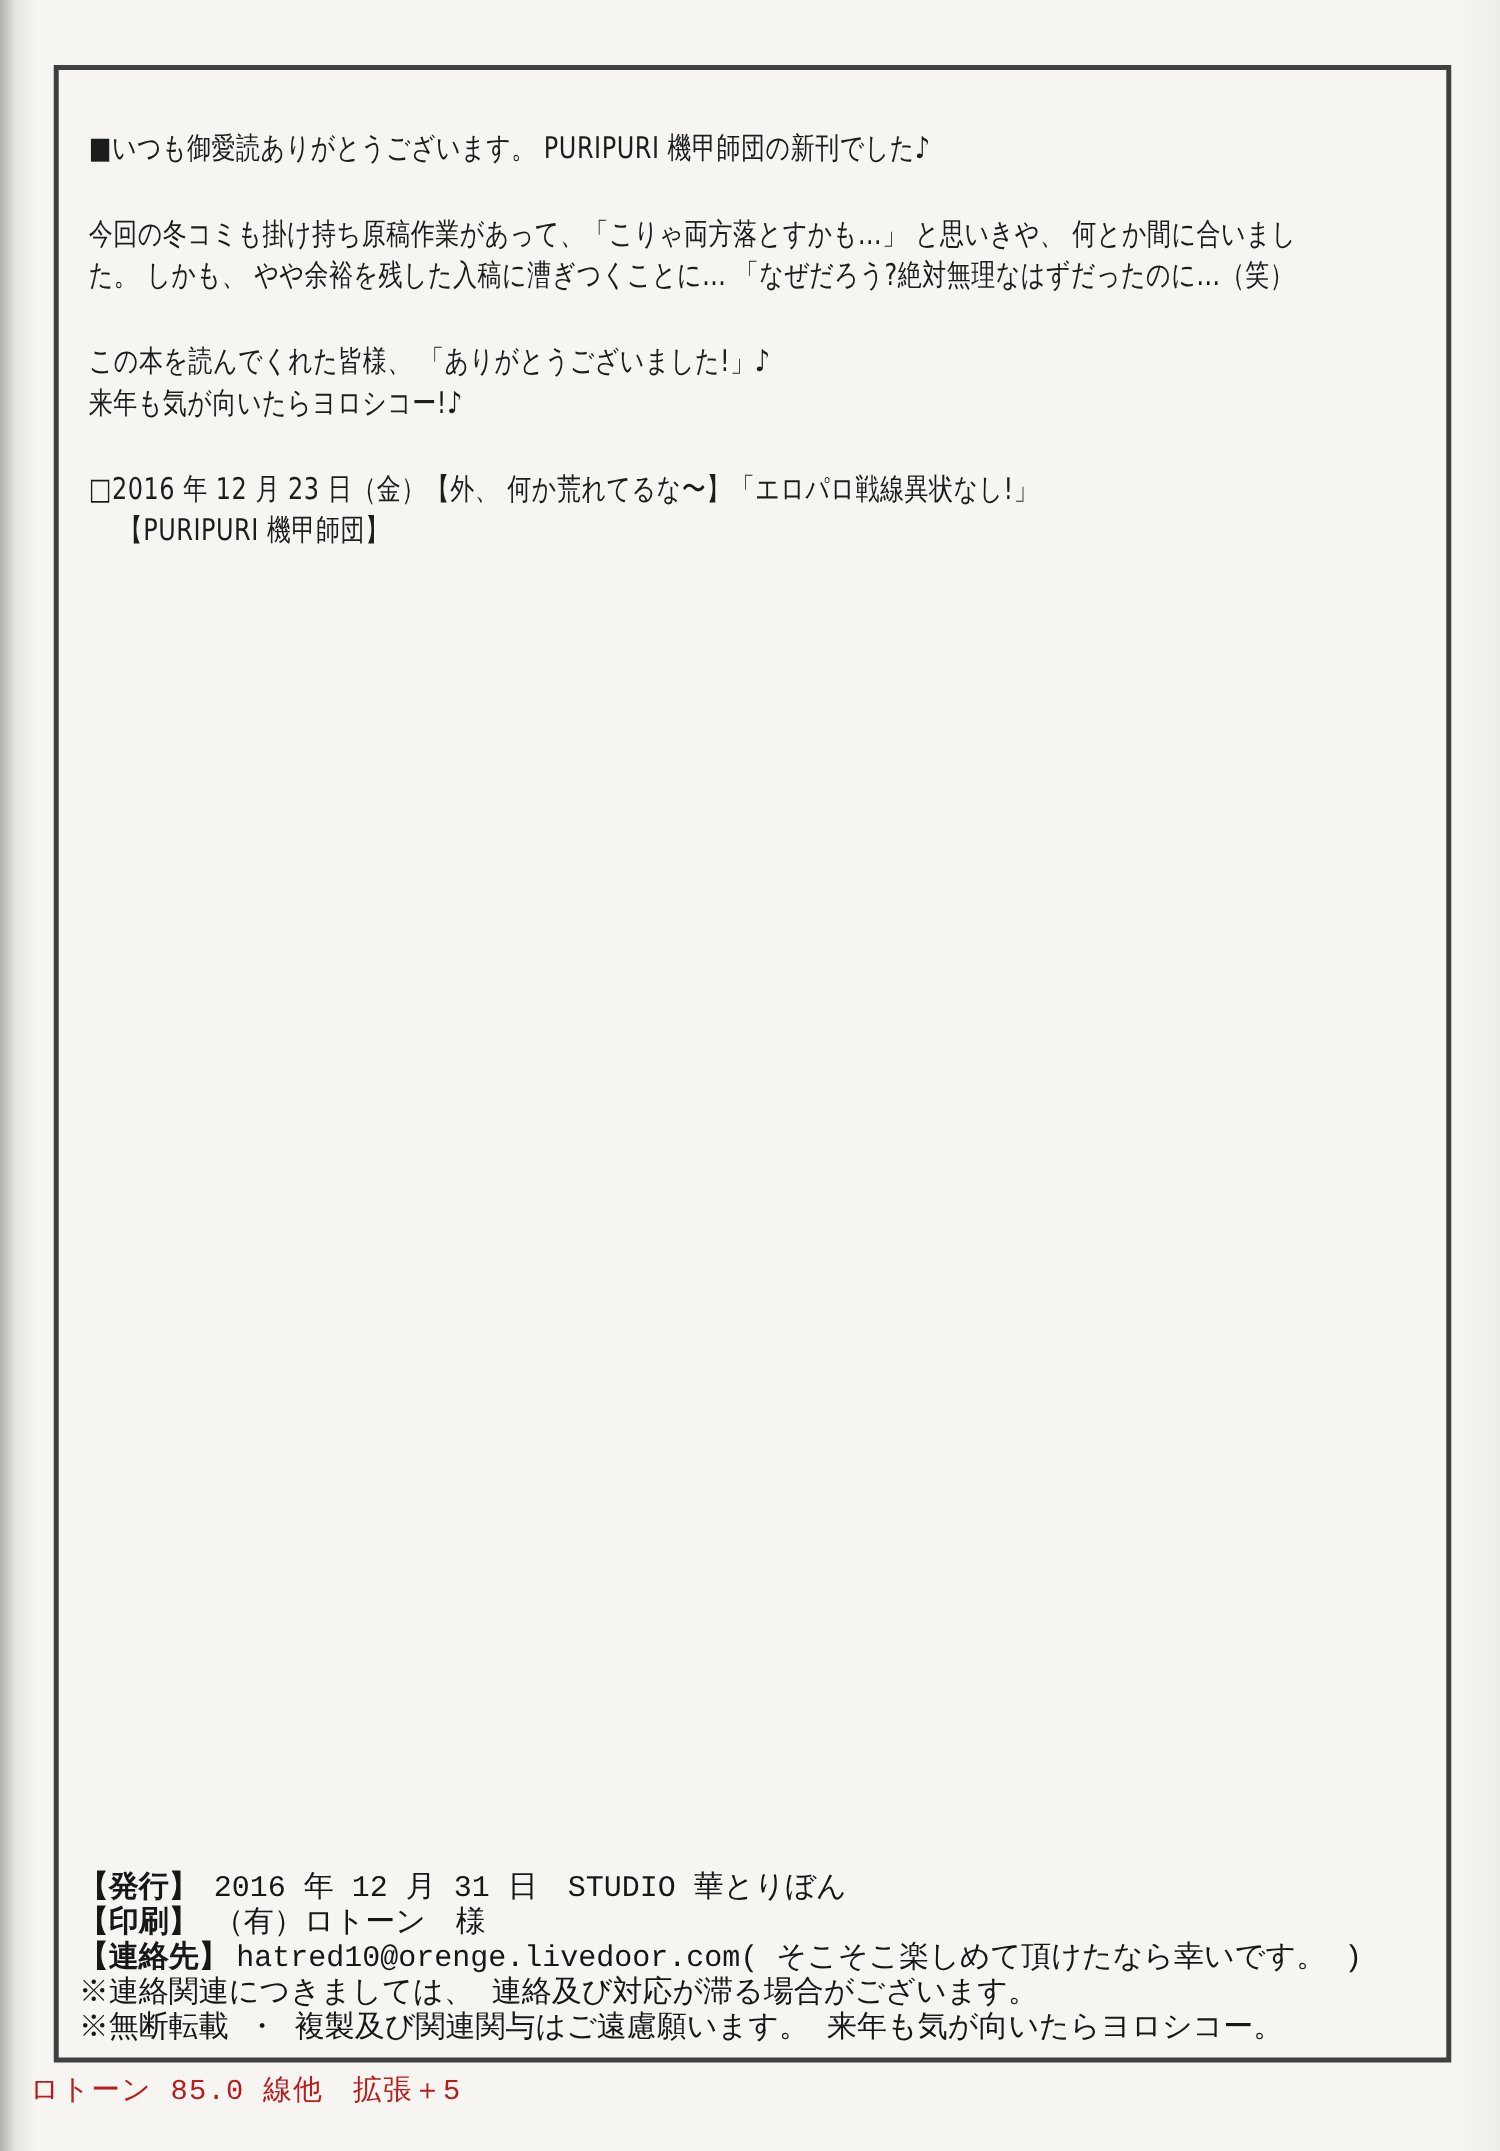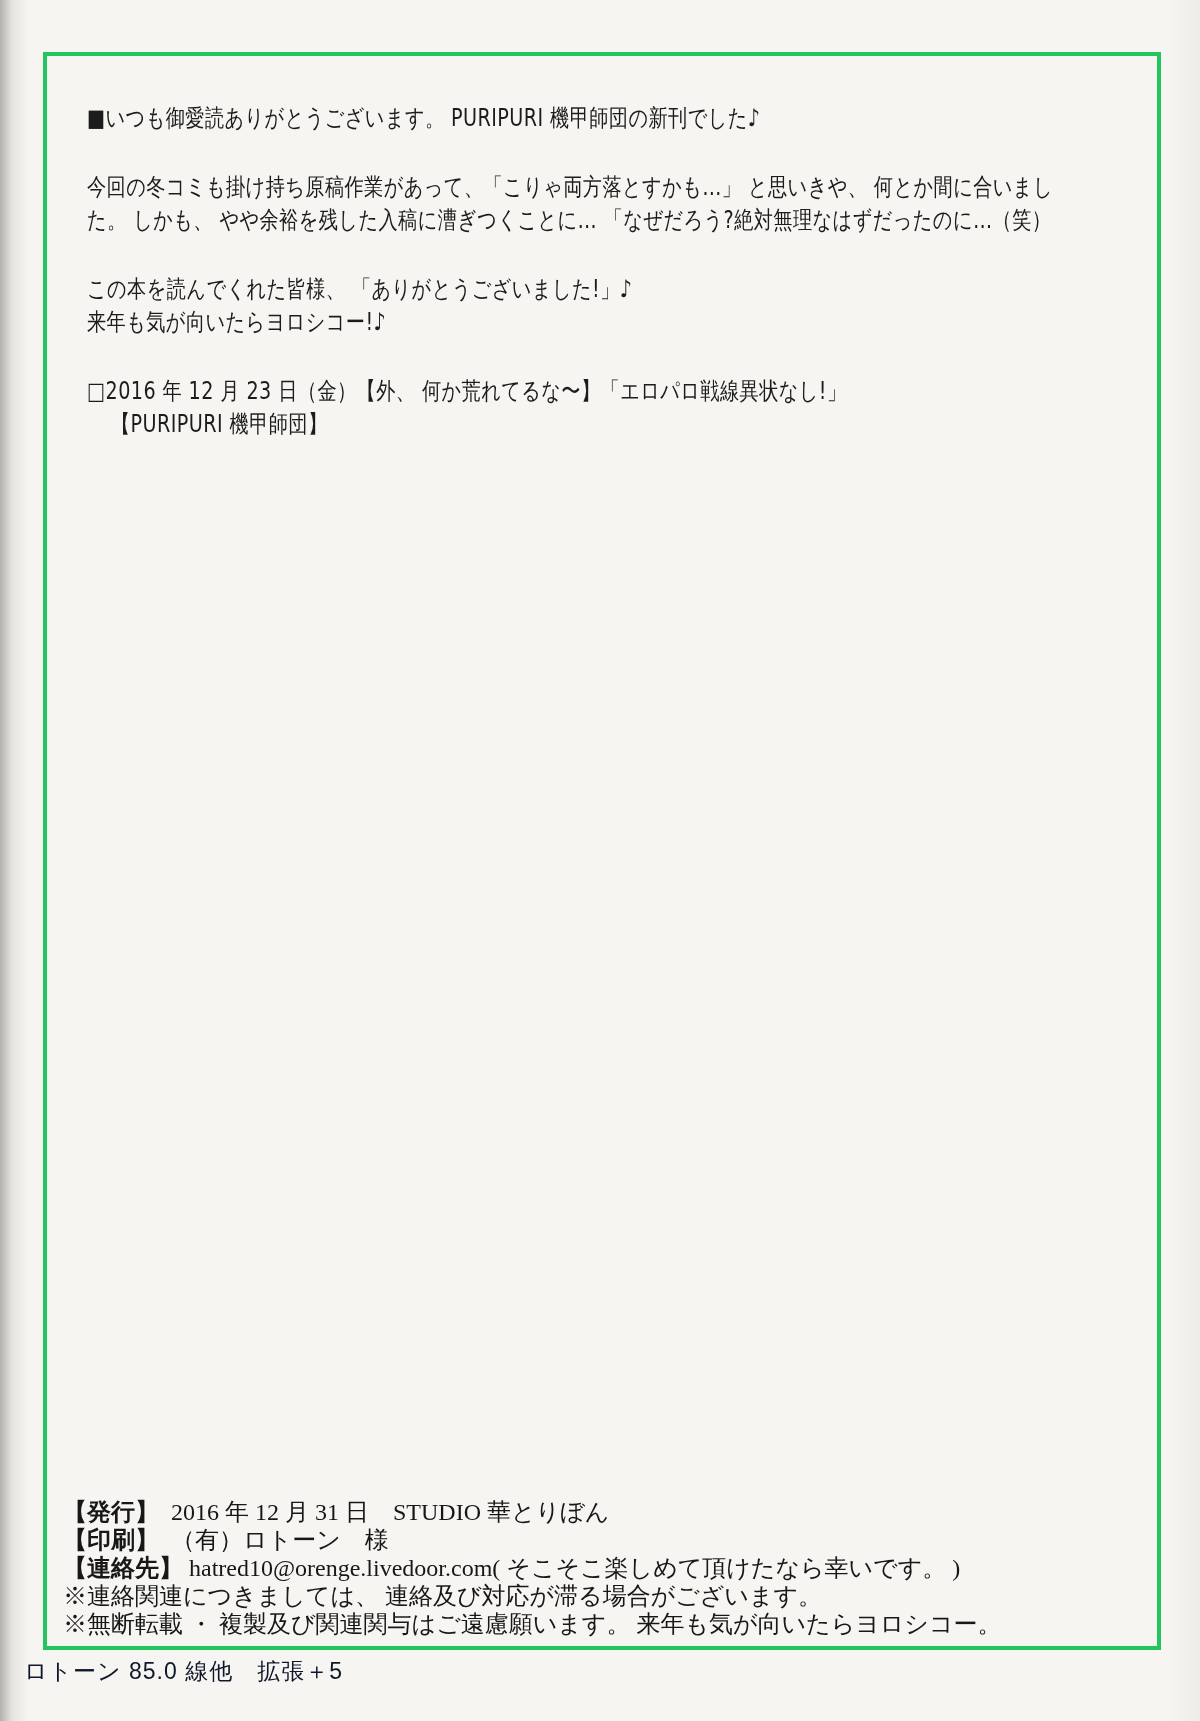--- a/index.html
+++ b/index.html
@@ -7,46 +7,46 @@
   body {
     position:relative;
     overflow:hidden;
     background:linear-gradient(90deg,#b3b1ae 0px,#e6e4e1 12px,#f6f5f2 28px,#f6f5f2 1168px,#eeece9 1200px);
     font-family:"DejaVu Sans", sans-serif;
     color:#1c1c1c;
   }
   .frame {
     position:absolute; left:43px; top:52px;
     width:1118px; height:1598px;
-    border:4px solid #22c55e;
-    padding:46px 28px 0 40px;
+    border:4px solid #404040;
+    padding:46px 28px 0 24px;
   }
   .para { margin-bottom:36px; }
   .tline {
     font-size:24px;
     line-height:33px;
     white-space:nowrap;
     letter-spacing:0.5px;
     transform:scaleX(0.8);
     transform-origin:0 50%;
     font-weight:500;
   }
   .indent1 { padding-left:30px; }
   .colophon {
     position:absolute; left:16px; right:16px; bottom:8px;
-    font-family:Liberation Serif, serif;
+    font-family:Liberation Mono, monospace;
     font-size:24px; color:#171717;
   }
   .c-row { display:flex; line-height:28px; white-space:nowrap; }
   .c-label { font-weight:bold; min-width:102px; margin-right:6px; }
   .c-note { line-height:28px; white-space:nowrap; }
   .tone-note {
     position:absolute; left:24px; top:1656px;
-    font-size:23px; letter-spacing:1px; color:#0f172a;
-    font-family:Liberation Sans, sans-serif;
+    font-size:23px; letter-spacing:1px; color:#b91c1c;
+    font-family:Liberation Mono, monospace;
     white-space:nowrap;
   }
 </style>
 </head>
 <body>
 
 <div class="frame">
 
   <div class="para">
     <div class="tline">■いつも御愛読ありがとうございます。 PURIPURI 機甲師団の新刊でした♪</div>

